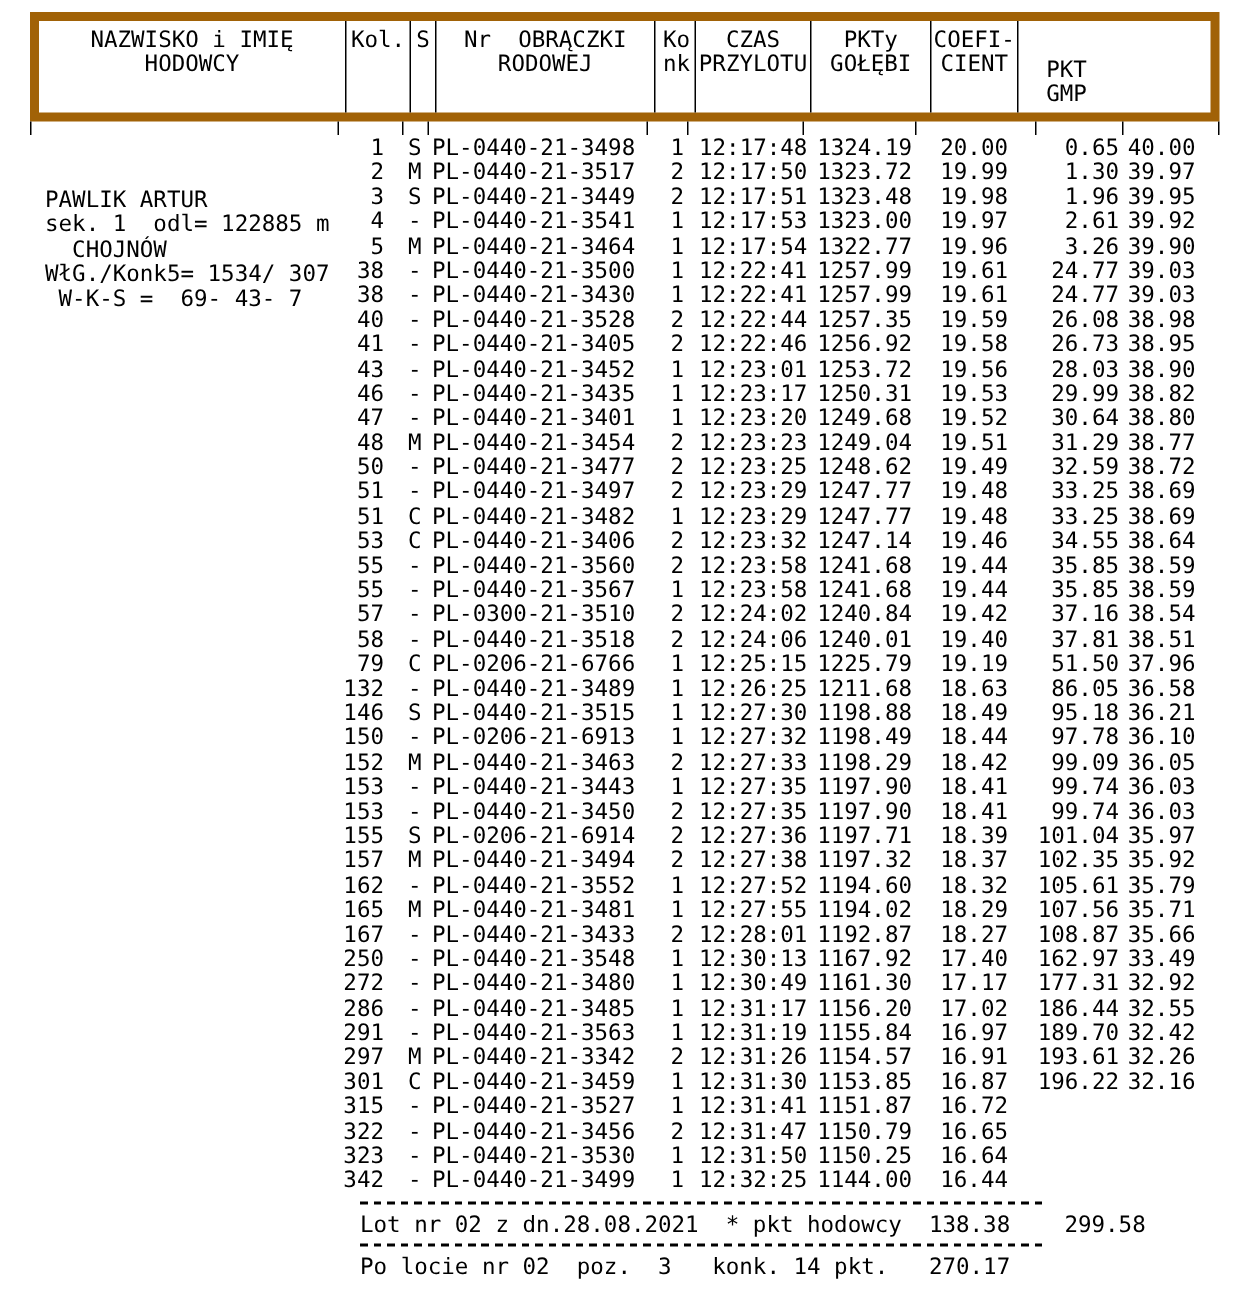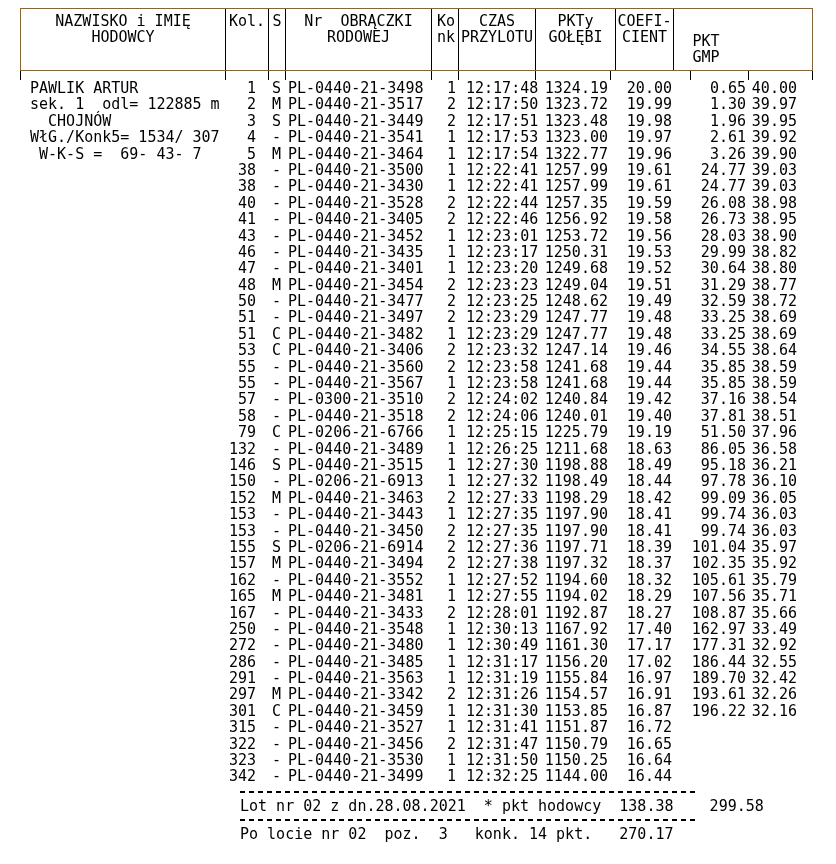--- a/index.html
+++ b/index.html
@@ -6,34 +6,34 @@
   body{width:836px;height:864px;overflow:hidden;color:#000;
        font-family:"DejaVu Sans Mono","Liberation Mono",monospace;
        font-size:15px;-webkit-font-smoothing:antialiased;}
   .sheet{padding-top:8px;}
   .tbl{margin-left:20px;width:793px;}
   
   .w0{width:205px}.w1{width:43px}.w2{width:17px}.w3{width:146px}.w4{width:27px}
   .w5{width:77px}.w6{width:75px}.w7{width:80px}.w8{width:58px}.w9{width:64px}
   .cell,.hcell,.stub{box-sizing:border-box;flex:0 0 auto;}
   
-  .thead{display:flex;border:1px solid #a16207;}
+  .thead{display:flex;border:6px solid #a16207;}
   .hcell{border-right:1px solid #000;text-align:center;padding:4px 0 5px;}
   .hcell:last-child{border-right:none;margin-top:20px;}
   .hcell.konk-h{text-align:left;padding-left:5px;}
   .hl{height:16px;line-height:16px;white-space:pre;}
   
   .stubrow{display:flex;height:9px;border-left:1px solid #000;border-right:1px solid #000;}
   .stub{border-right:1px solid #000;height:100%;}
   .stub:last-child{border-right:none;}
   
   .tbody{}
   .row{display:flex;height:16.4px;line-height:16.4px;}
   .cell{white-space:pre;}
-  .c0{text-align:left;padding-left:10px;}
+  .c0{text-align:left;padding-left:10px;margin-top:35px;}
   .c1{text-align:right;padding-right:12px;}
   .c2{text-align:center;}
   .c3{text-align:left;padding-left:3px;}
   .c4{text-align:right;padding-right:2px;}
   .c5{text-align:left;padding-left:8px;}
   .c6{text-align:right;padding-right:2px;}
   .c7{text-align:right;padding-right:18px;}
   .c8{text-align:right;padding-right:2px;}
   .c9{text-align:right;padding-right:15px;}
   

